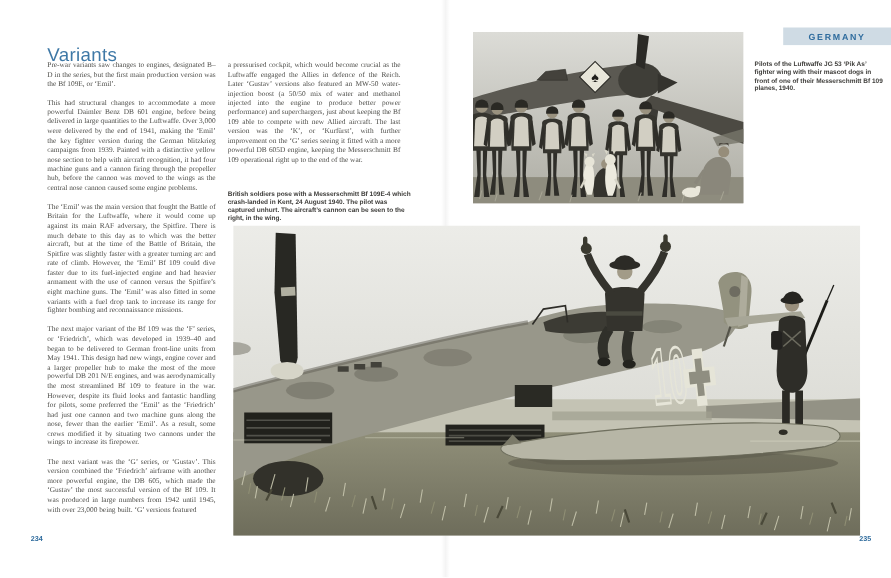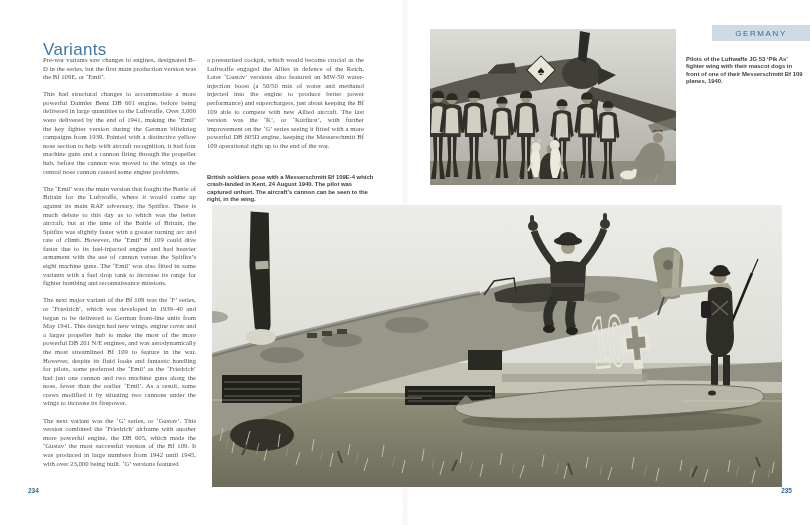--- a/index.html
+++ b/index.html
@@ -22,21 +22,21 @@
   .col1{left:43px;}
   .col2{left:207px;width:157px;}
   .caption{
     position:absolute;font-weight:bold;font-size:5.9px;line-height:7.4px;
     color:#3f3e3b;
   }
   .caption-main{left:207px;top:174px;width:167px;}
   .caption-top{left:686px;top:56px;width:119px;}
   .tab{
     position:absolute;left:712px;top:25px;width:98px;height:16px;
-    background:#cfdbe4;color:#2e6b9d;font-size:8px;font-weight:normal;
+    background:#cfdbe4;color:#2e6b9d;font-size:8px;font-weight:bold;
     letter-spacing:1.6px;display:flex;align-items:center;justify-content:center;
   }
   .pagenum{position:absolute;font-size:6.5px;font-weight:bold;color:#2e6b9d;}
   .pn-left{left:28px;top:487px;}
   .pn-right{left:772px;top:487px;width:20px;text-align:right;}
   .photo{position:absolute;}
   .photo-top{left:430px;top:29px;width:246px;height:156px;}
   .photo-main{left:212px;top:205px;width:570px;height:282px;}
   .photo svg{display:block;width:100%;height:100%;}
 </style>

